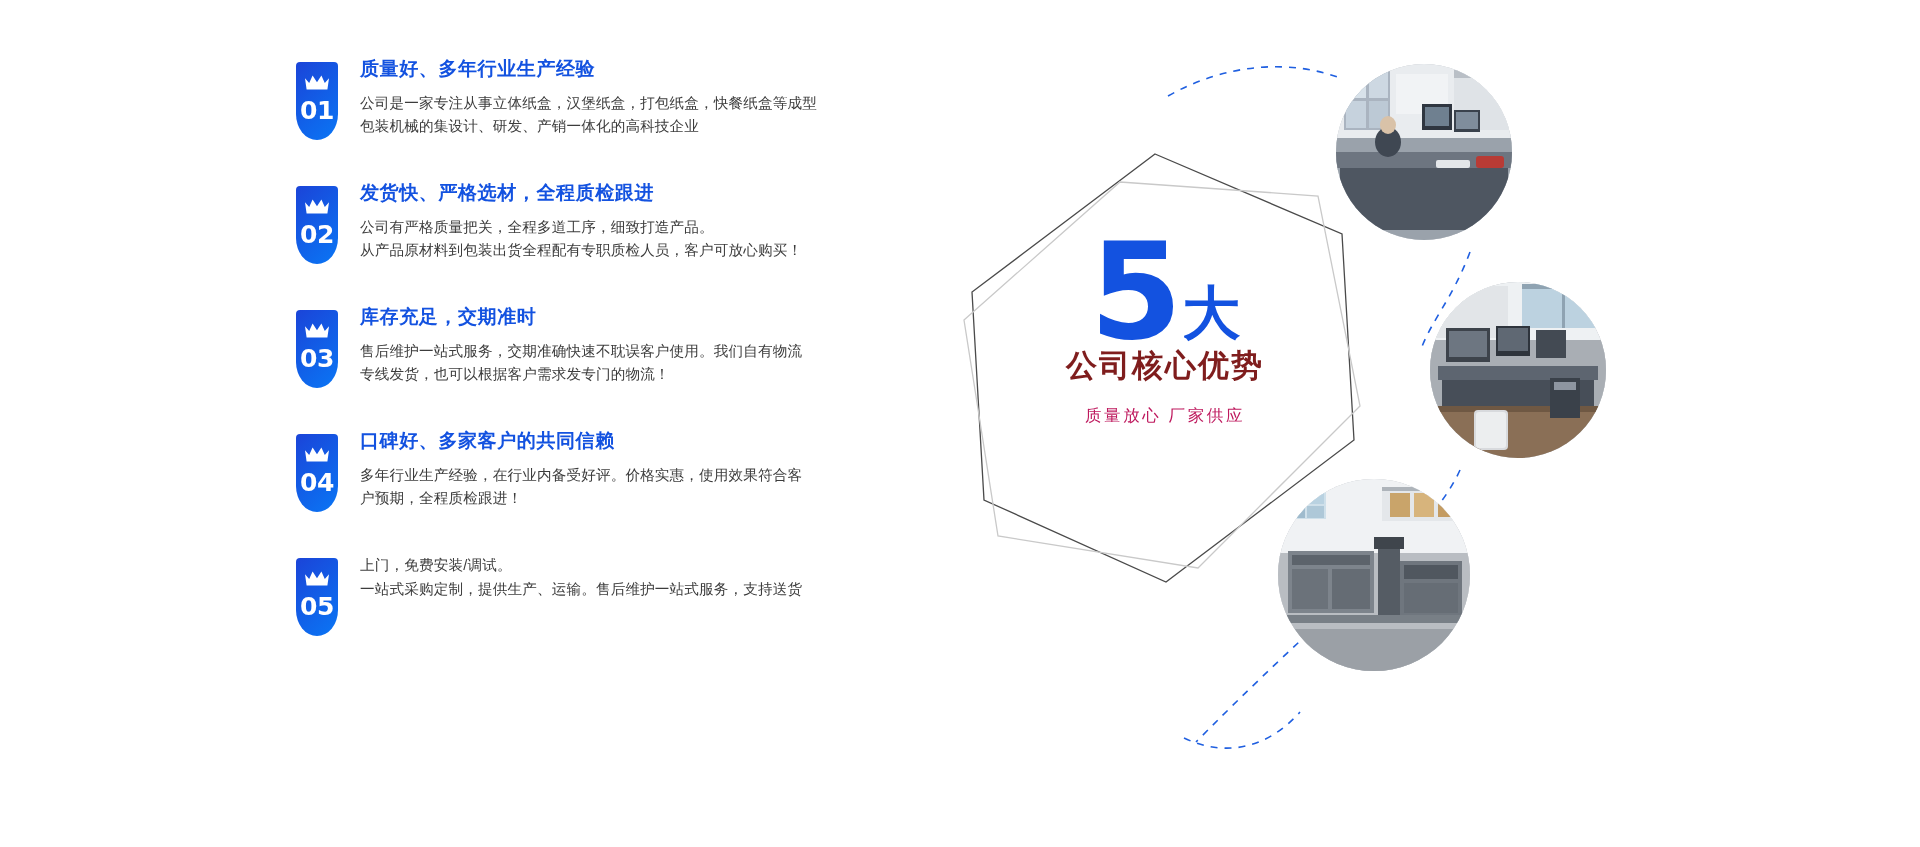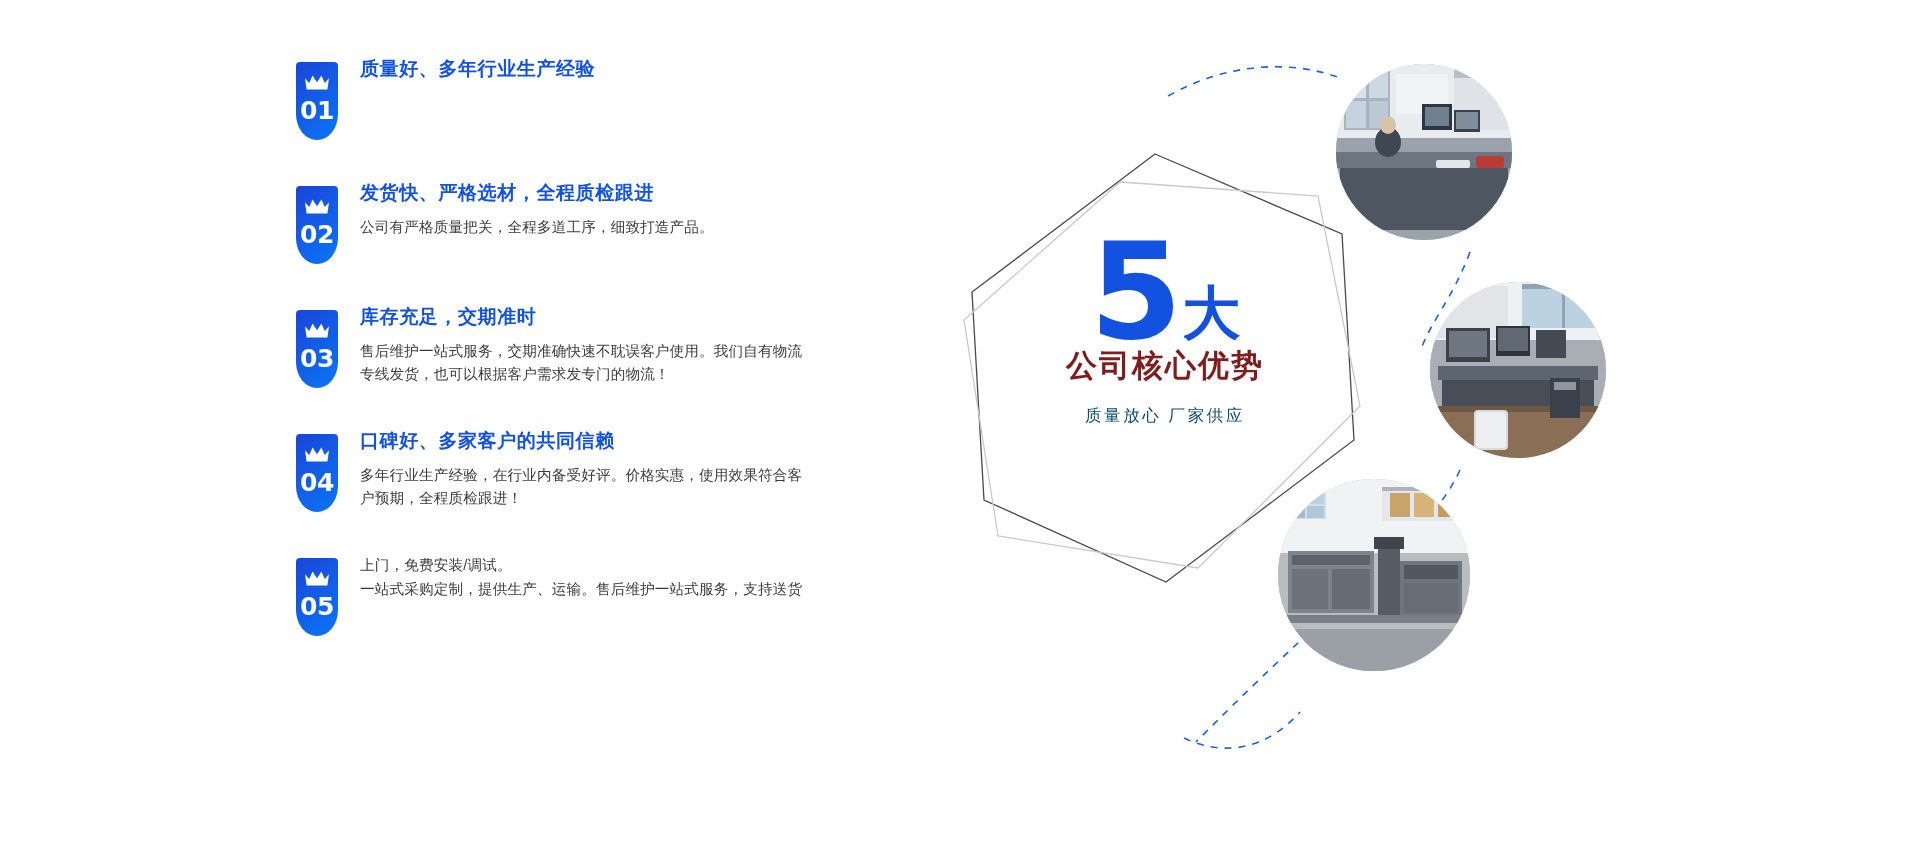--- a/index.html
+++ b/index.html
@@ -116,21 +116,21 @@
     margin-bottom: 12px;
   }
   .hex-sub {
     color: #7f1d1d;
     font-size: 31px;
     font-weight: bold;
     letter-spacing: 2px;
     margin-top: -4px;
   }
   .hex-sub2 {
-    color: #0c4a6e;
+    color: #be185d;
     font-size: 16.5px;
     letter-spacing: 2.6px;
     margin-top: 18px;
   }
 
   
   #photos { position: absolute; left: 0; top: 0; width: 1920px; height: 847px; }
   .photo {
     position: absolute;
     border-radius: 50%;
@@ -155,35 +155,40 @@
     <div class="adv-item">
       <div class="badge">
         <div class="badge-shape"></div>
         <svg class="badge-crown" viewBox="0 0 26 18">
           <path d="M1 4.2 L5.2 9 L8.6 1.4 L13 8.2 L17.4 1.4 L20.8 9 L25 4.2 L23.4 15.6 L2.6 15.6 Z" fill="#ffffff"></path>
         </svg>
         <div class="badge-num">01</div>
       </div>
       <div class="adv-text">
         <div class="adv-title">质量好、多年行业生产经验</div>
+        <div class="adv-desc">
+          <span class="ln">公司是一家专注从事立体纸盒，汉堡纸盒，打包纸盒，快餐纸盒等成型</span>
+          <span class="ln">包装机械的集设计、研发、产销一体化的高科技企业</span>
+        </div>
       </div>
     </div>
 
     <div class="adv-item">
       <div class="badge">
         <div class="badge-shape"></div>
         <svg class="badge-crown" viewBox="0 0 26 18">
           <path d="M1 4.2 L5.2 9 L8.6 1.4 L13 8.2 L17.4 1.4 L20.8 9 L25 4.2 L23.4 15.6 L2.6 15.6 Z" fill="#ffffff"></path>
         </svg>
         <div class="badge-num">02</div>
       </div>
       <div class="adv-text">
         <div class="adv-title">发货快、严格选材，全程质检跟进</div>
         <div class="adv-desc">
           <span class="ln">公司有严格质量把关，全程多道工序，细致打造产品。</span>
+          <span class="ln">从产品原材料到包装出货全程配有专职质检人员，客户可放心购买！</span>
         </div>
       </div>
     </div>
 
     <div class="adv-item">
       <div class="badge">
         <div class="badge-shape"></div>
         <svg class="badge-crown" viewBox="0 0 26 18">
           <path d="M1 4.2 L5.2 9 L8.6 1.4 L13 8.2 L17.4 1.4 L20.8 9 L25 4.2 L23.4 15.6 L2.6 15.6 Z" fill="#ffffff"></path>
         </svg>

